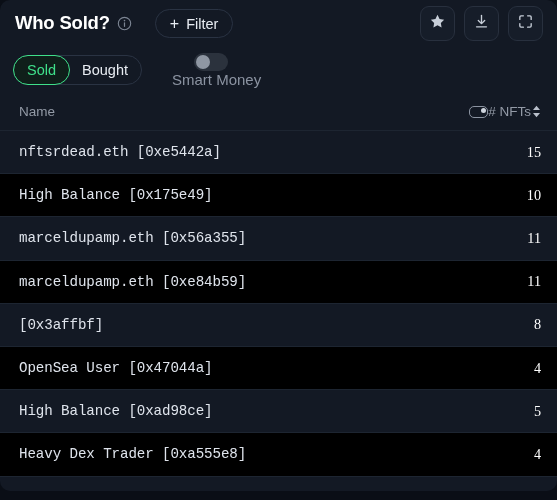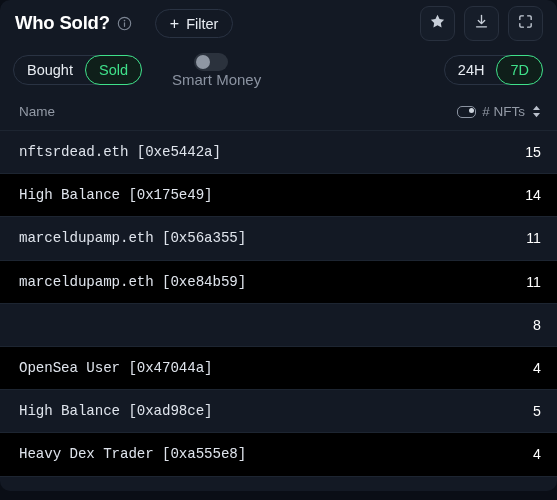--- a/index.html
+++ b/index.html
@@ -163,21 +163,20 @@
     border-bottom: 1px solid #1d2531;
   }
   .th-name {
     font-size: 13.5px;
     color: #939aa6;
   }
   .th-spacer { flex: 1; }
   .th-right {
     display: inline-flex;
     align-items: center;
-    gap: 6px;
     font-size: 13.5px;
     color: #939aa6;
     cursor: pointer;
   }
   .mini-toggle {
     width: 17px;
     height: 10px;
     border-radius: 5px;
     border: 1.2px solid #8b93a1;
     position: relative;
@@ -211,21 +210,21 @@
   }
   .row.alt { background: #000000; }
   .row-name {
     font-family: "Liberation Mono", "DejaVu Sans Mono", monospace;
     font-size: 14.2px;
     color: #dfe4ec;
     letter-spacing: -0.1px;
   }
   .row-spacer { flex: 1; }
   .row-val {
-    font-family: Liberation Sans, sans-serif;
+    font-family: Liberation Serif, serif;
     font-size: 14.2px;
     color: #ffffff;
   }
 </style>
 </head>
 <body>
 
 <div class="card">
 
   <div class="hdr">
@@ -272,37 +271,33 @@
           <path d="M20 15v3.4a1.6 1.6 0 01-1.6 1.6H15"></path>
           <path d="M9 20H5.6A1.6 1.6 0 014 18.4V15"></path>
         </svg>
       </span>
     </div>
   </div>
 
   <div class="ctrls">
 
     <div class="seg">
+      <div class="seg-item active">Sold</div>
       <div class="seg-item">Bought</div>
-      <div class="seg-item active">Sold</div>
     </div>
 
     <div class="sm-wrap">
       <span class="toggle">
         <span class="knob"></span>
       </span>
       <span class="sm-label">Smart Money</span>
     </div>
 
     <div class="ctrl-spacer"></div>
 
-    <div class="seg">
-      <div class="seg-item">24H</div>
-      <div class="seg-item active">7D</div>
-    </div>
   </div>
 
   <div class="thead">
     <span class="th-name">Name</span>
     <div class="th-spacer"></div>
     <div class="th-right">
       <span class="mini-toggle"></span>
       <span># NFTs</span>
       <span class="sort-arrows">
         <svg width="9" height="13" viewBox="0 0 9 13">
@@ -315,33 +310,34 @@
 
   <div>
     <div class="row">
       <span class="row-name">nftsrdead.eth [0xe5442a]</span>
       <span class="row-spacer"></span>
       <span class="row-val">15</span>
     </div>
     <div class="row alt">
       <span class="row-name">High Balance [0x175e49]</span>
       <span class="row-spacer"></span>
-      <span class="row-val">14</span>
+      <span class="row-val">10</span>
     </div>
     <div class="row">
       <span class="row-name">marceldupamp.eth [0x56a355]</span>
       <span class="row-spacer"></span>
       <span class="row-val">11</span>
     </div>
     <div class="row alt">
       <span class="row-name">marceldupamp.eth [0xe84b59]</span>
       <span class="row-spacer"></span>
       <span class="row-val">11</span>
     </div>
     <div class="row">
+      <span class="row-name">[0x3affbf]</span>
       <span class="row-spacer"></span>
       <span class="row-val">8</span>
     </div>
     <div class="row alt">
       <span class="row-name">OpenSea User [0x47044a]</span>
       <span class="row-spacer"></span>
       <span class="row-val">4</span>
     </div>
     <div class="row">
       <span class="row-name">High Balance [0xad98ce]</span>

